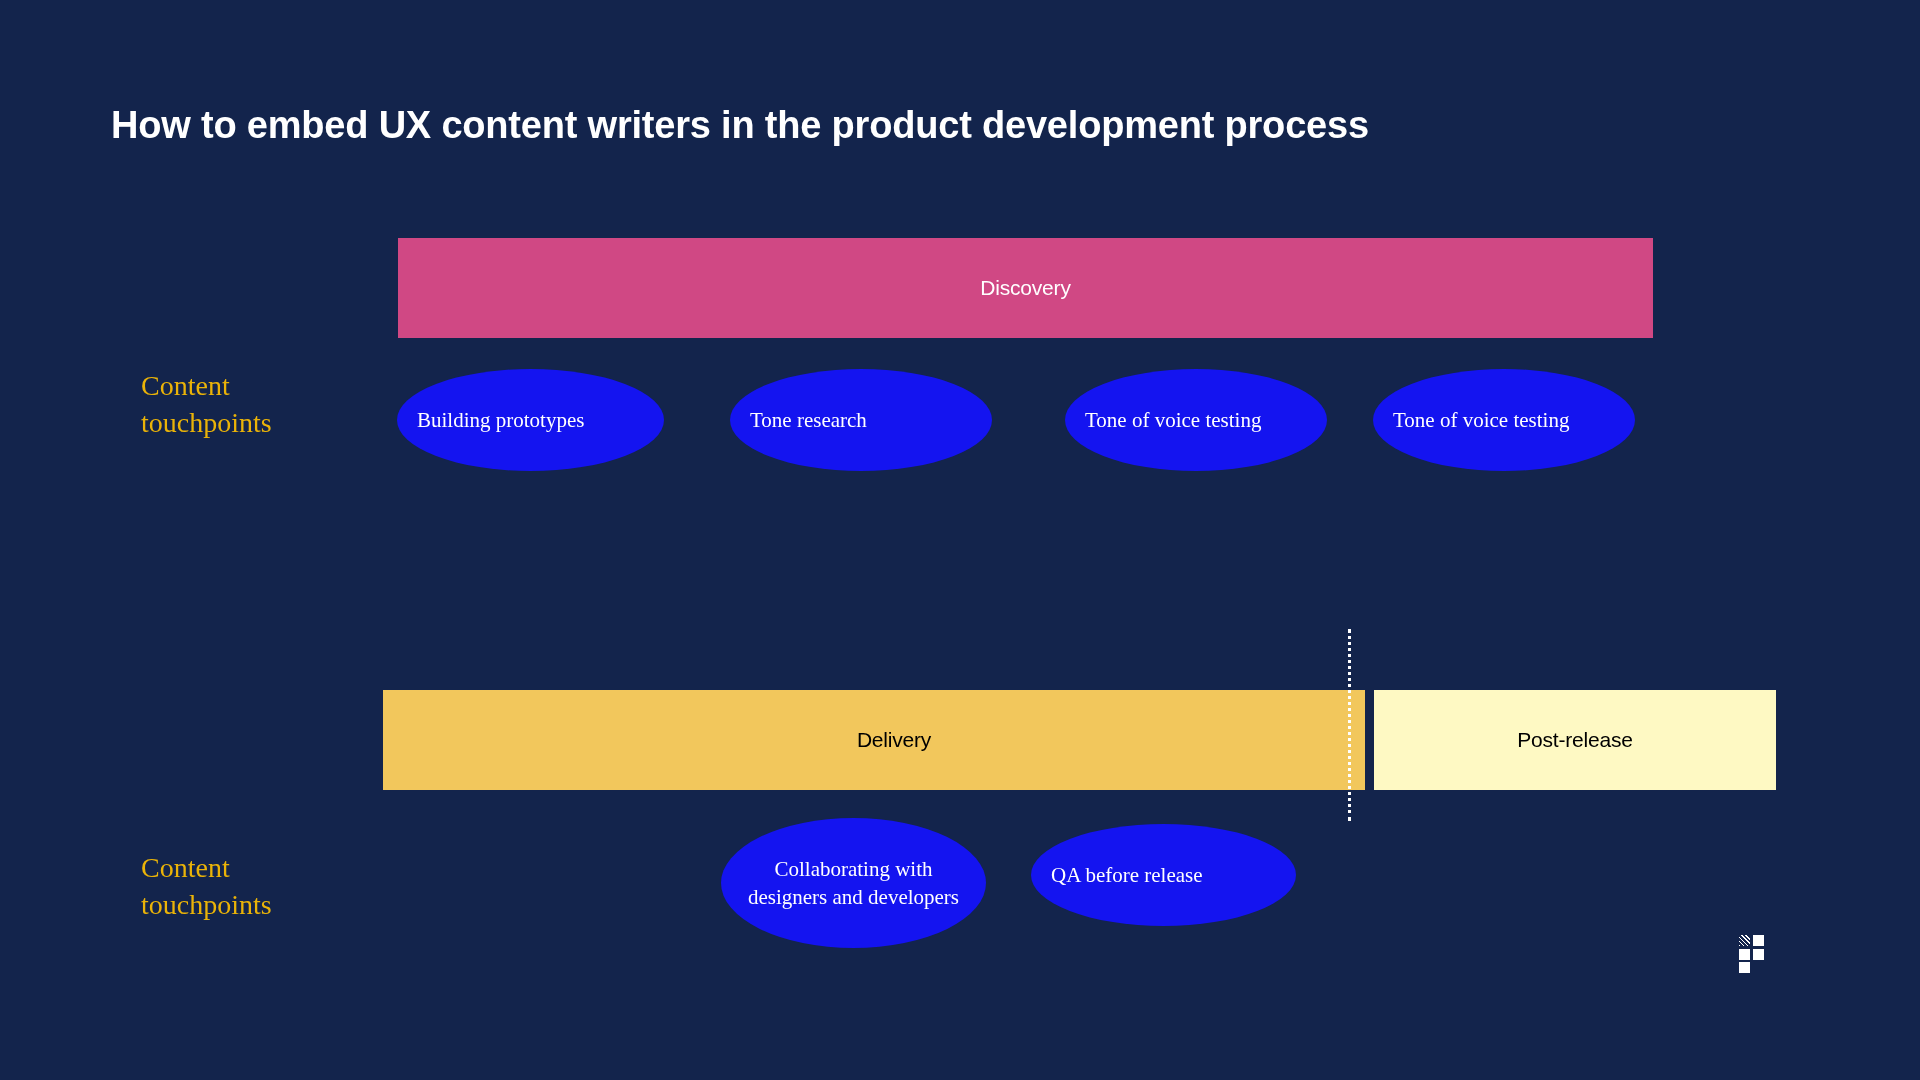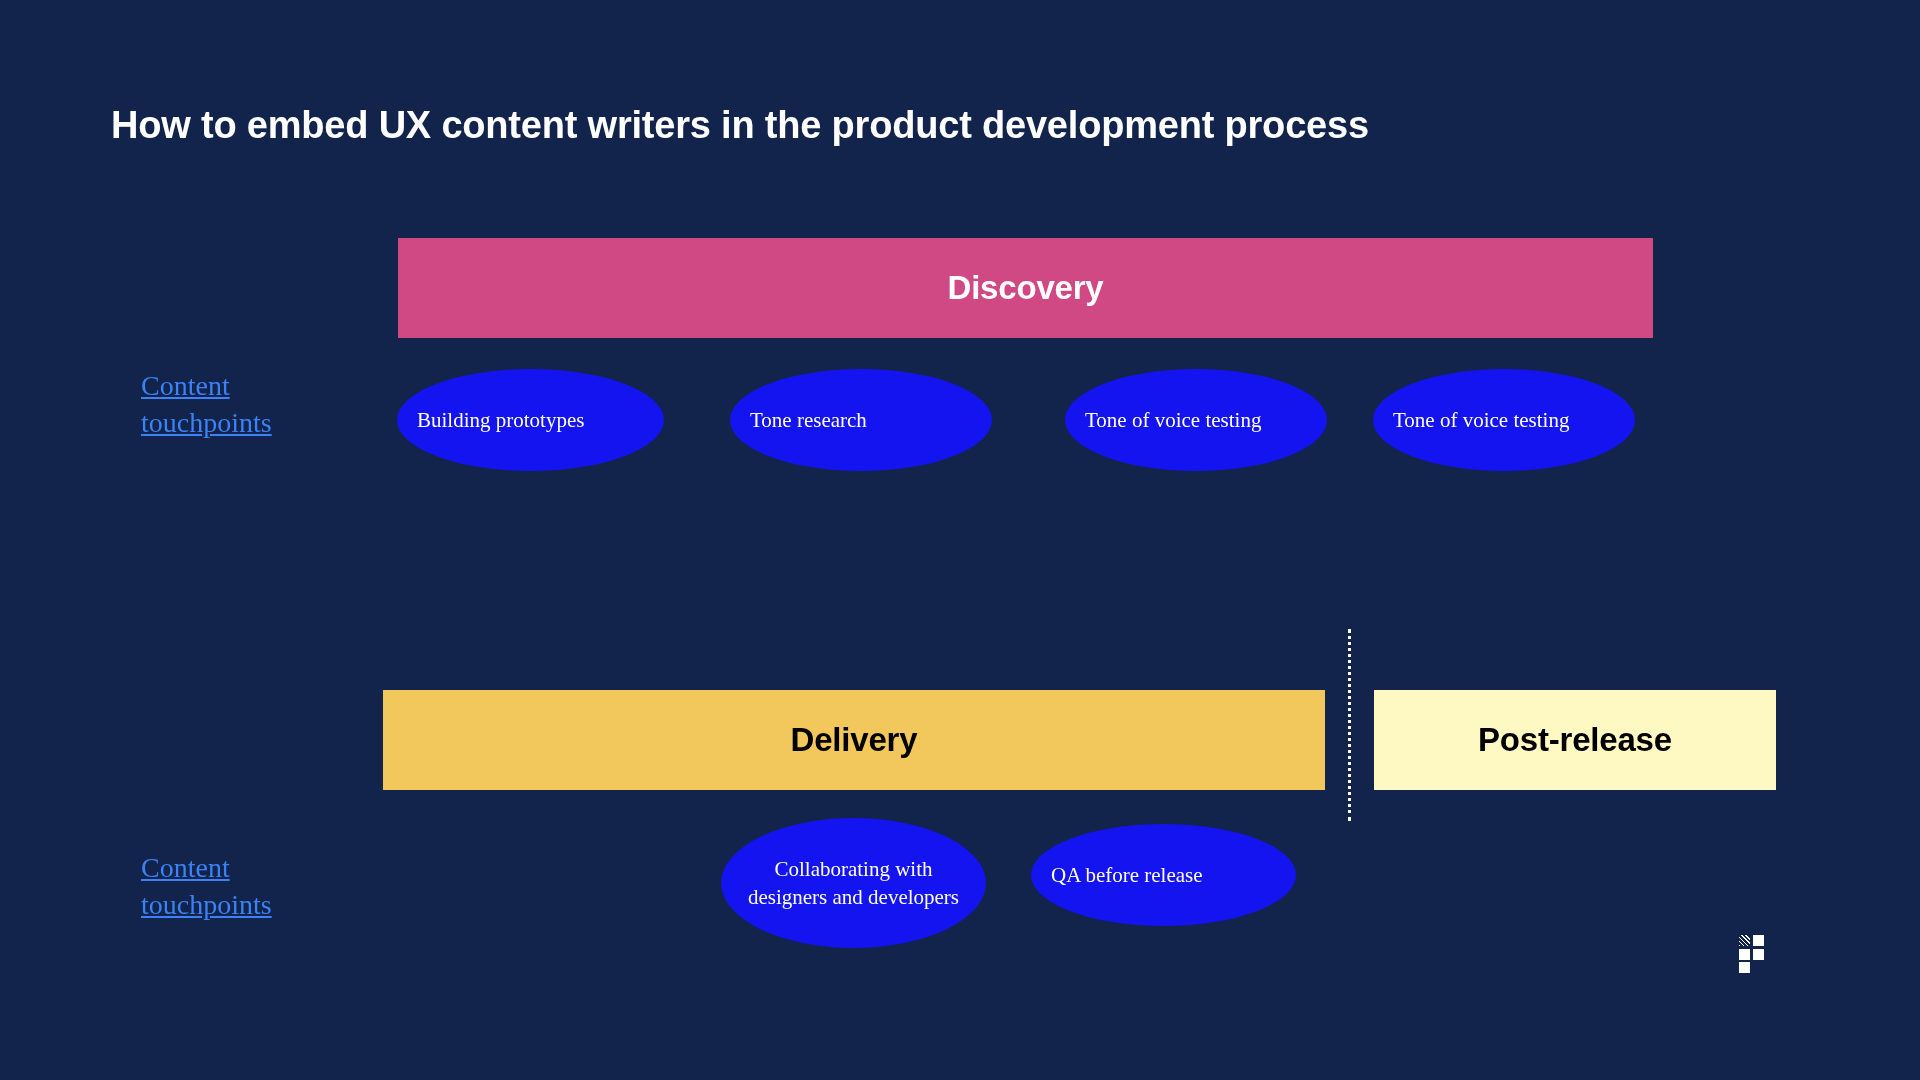--- a/index.html
+++ b/index.html
@@ -36,39 +36,40 @@
     white-space: nowrap;
   }
 
   
   .phase-banner {
     position: absolute;
     display: flex;
     align-items: center;
     justify-content: center;
     font-family: "Liberation Sans", sans-serif;
-    font-weight: bold;
-    font-size: 33px;
+    font-weight: normal;
+    font-size: 21px;
     letter-spacing: -0.2px;
   }
   .banner-discovery {
     left: 367px;
     top: 238px;
     width: 1255px;
     height: 100px;
     background: #d04884;
     color: #ffffff;
   }
   .banner-delivery {
     left: 352px;
     top: 690px;
     width: 942px;
     height: 100px;
     background: #f2c75c;
     color: #000000;
+    padding-left: 40px;
   }
   .banner-postrelease {
     left: 1343px;
     top: 690px;
     width: 402px;
     height: 100px;
     background: #fef9c3;
     color: #000000;
   }
 
@@ -80,24 +81,23 @@
     width: 0px;
     height: 192px;
     border-left: 3px dotted #ffffff;
   }
 
   
   .row-label {
     position: absolute;
     font-family: "Liberation Serif", serif;
     font-size: 28px;
-    color: #3b82f6;
+    color: #eab308;
     line-height: 1.32;
     width: 220px;
-    text-decoration: underline;
   }
   .row-label-top { left: 110px; top: 368px; }
   .row-label-bottom { left: 110px; top: 850px; }
 
   
   .touchpoint {
     position: absolute;
     background: #1414f0;
     border-radius: 50%;
     display: flex;

